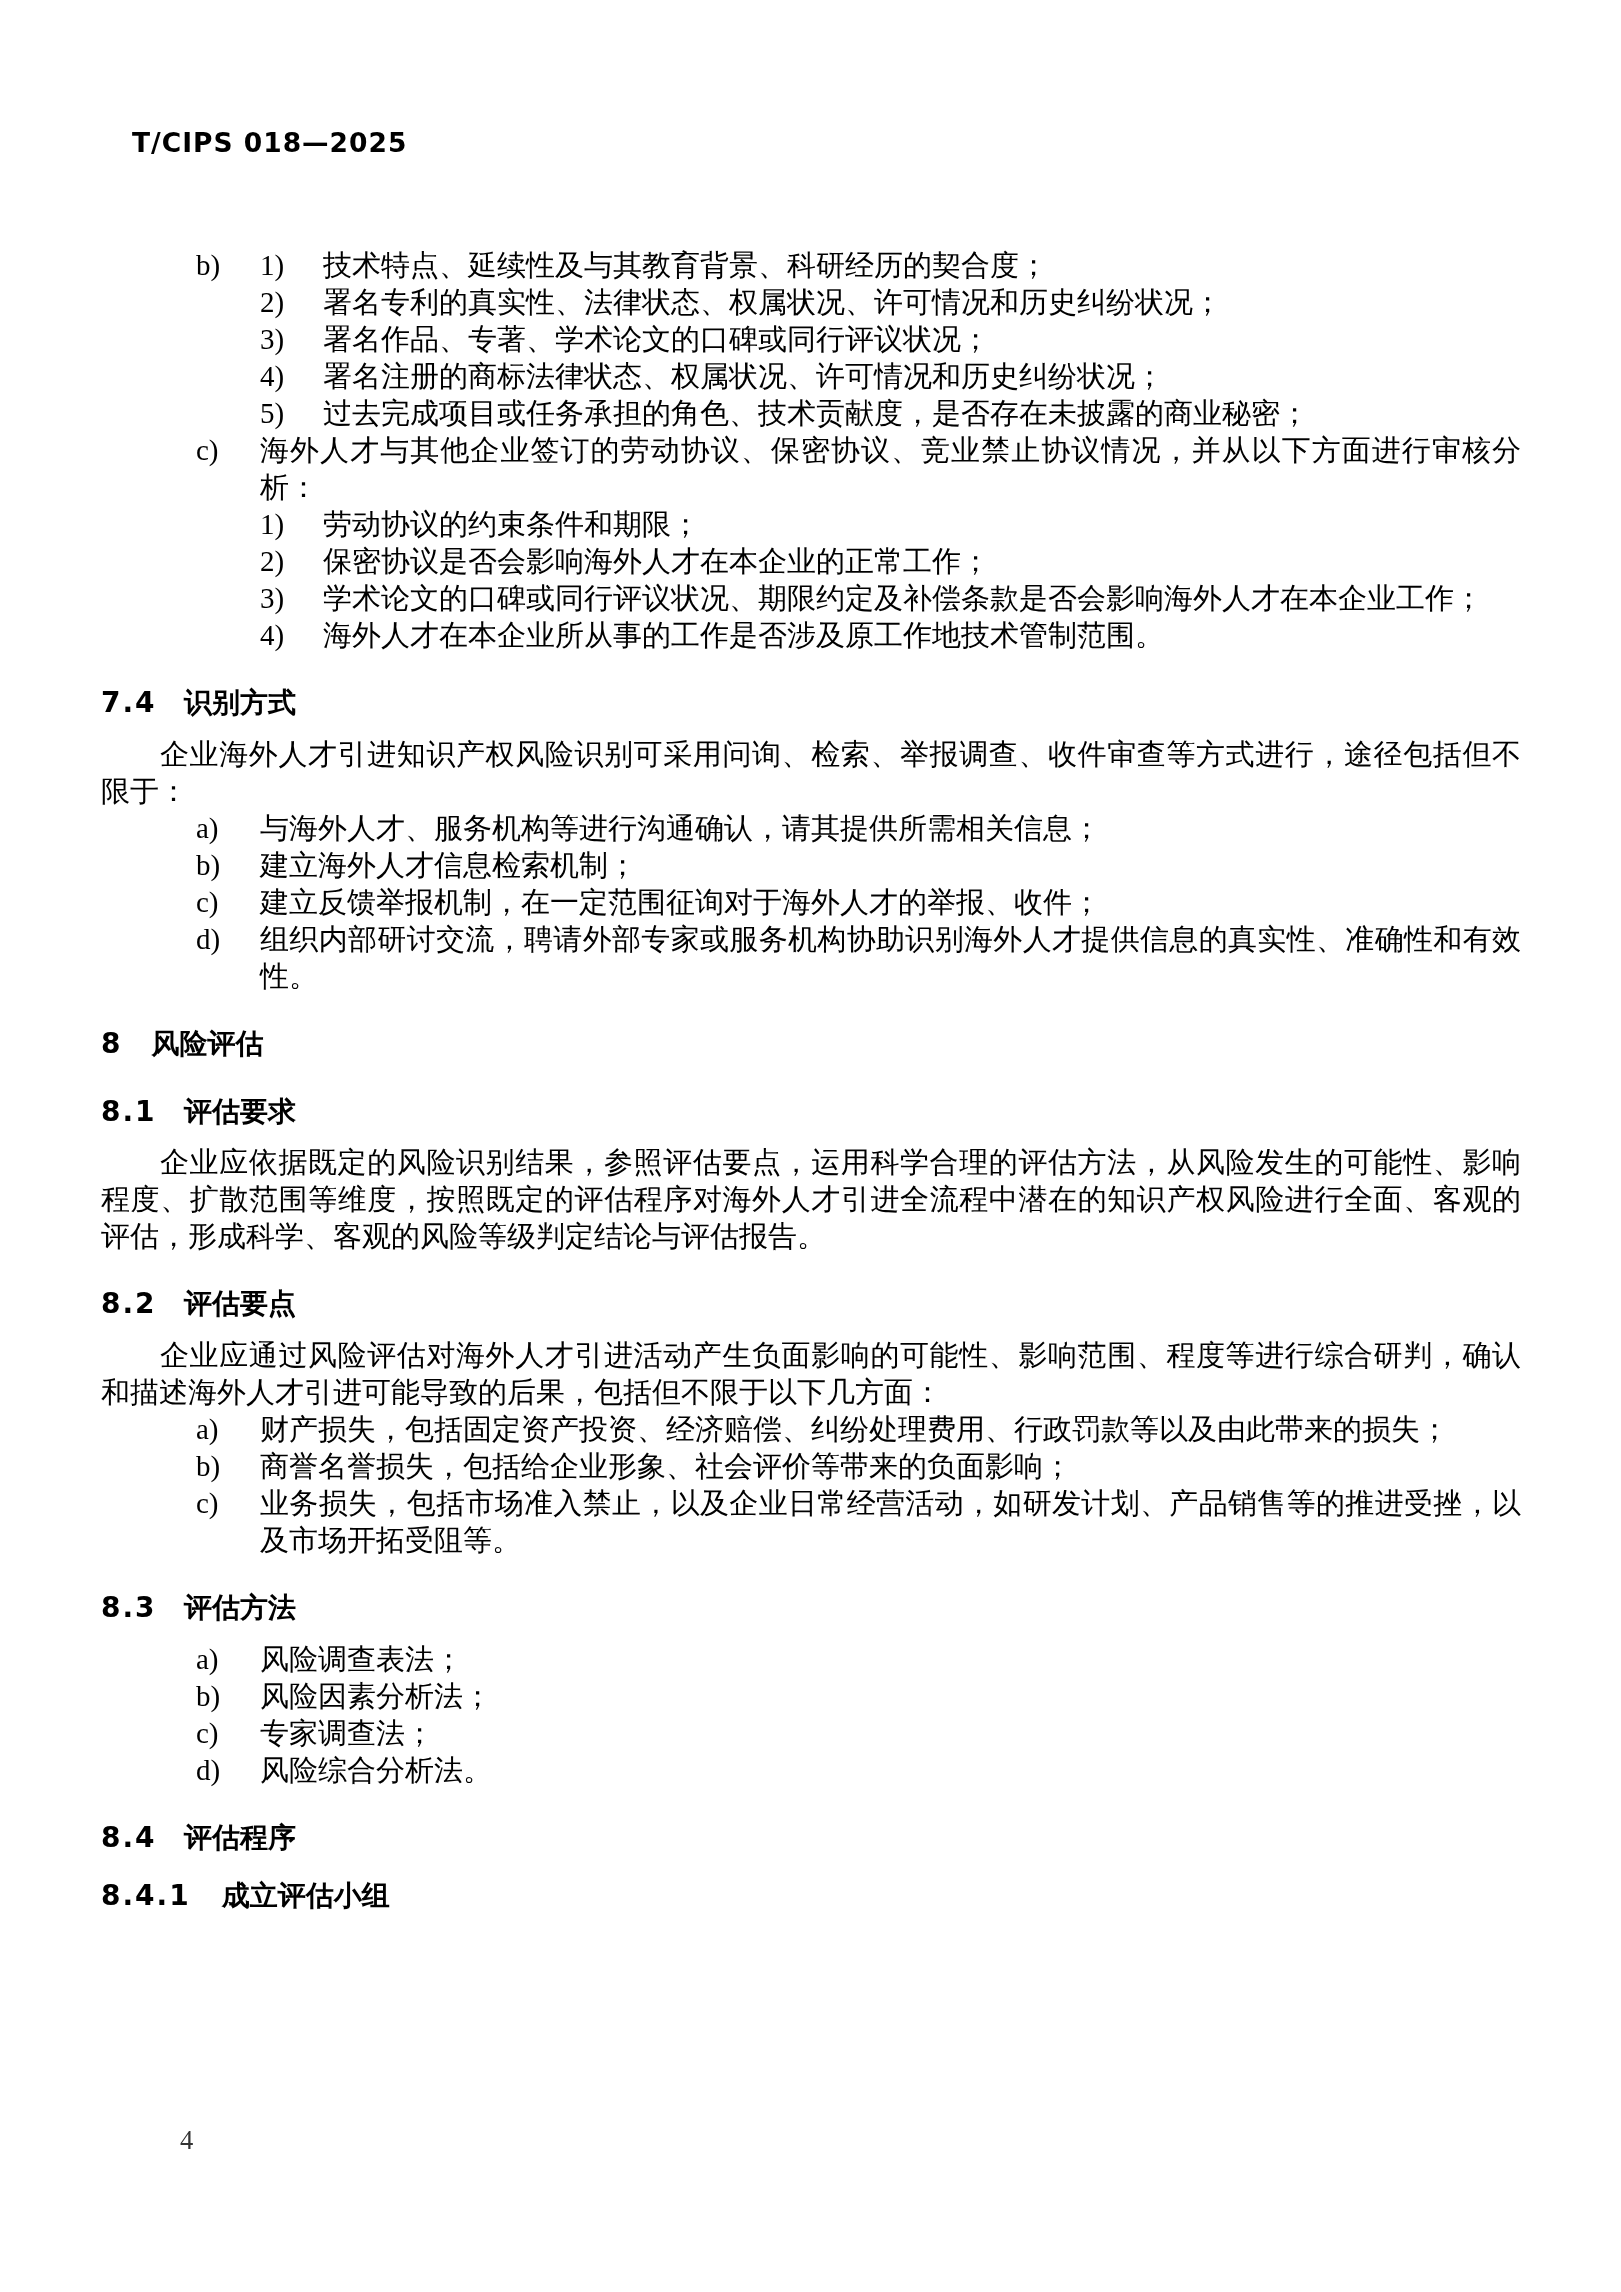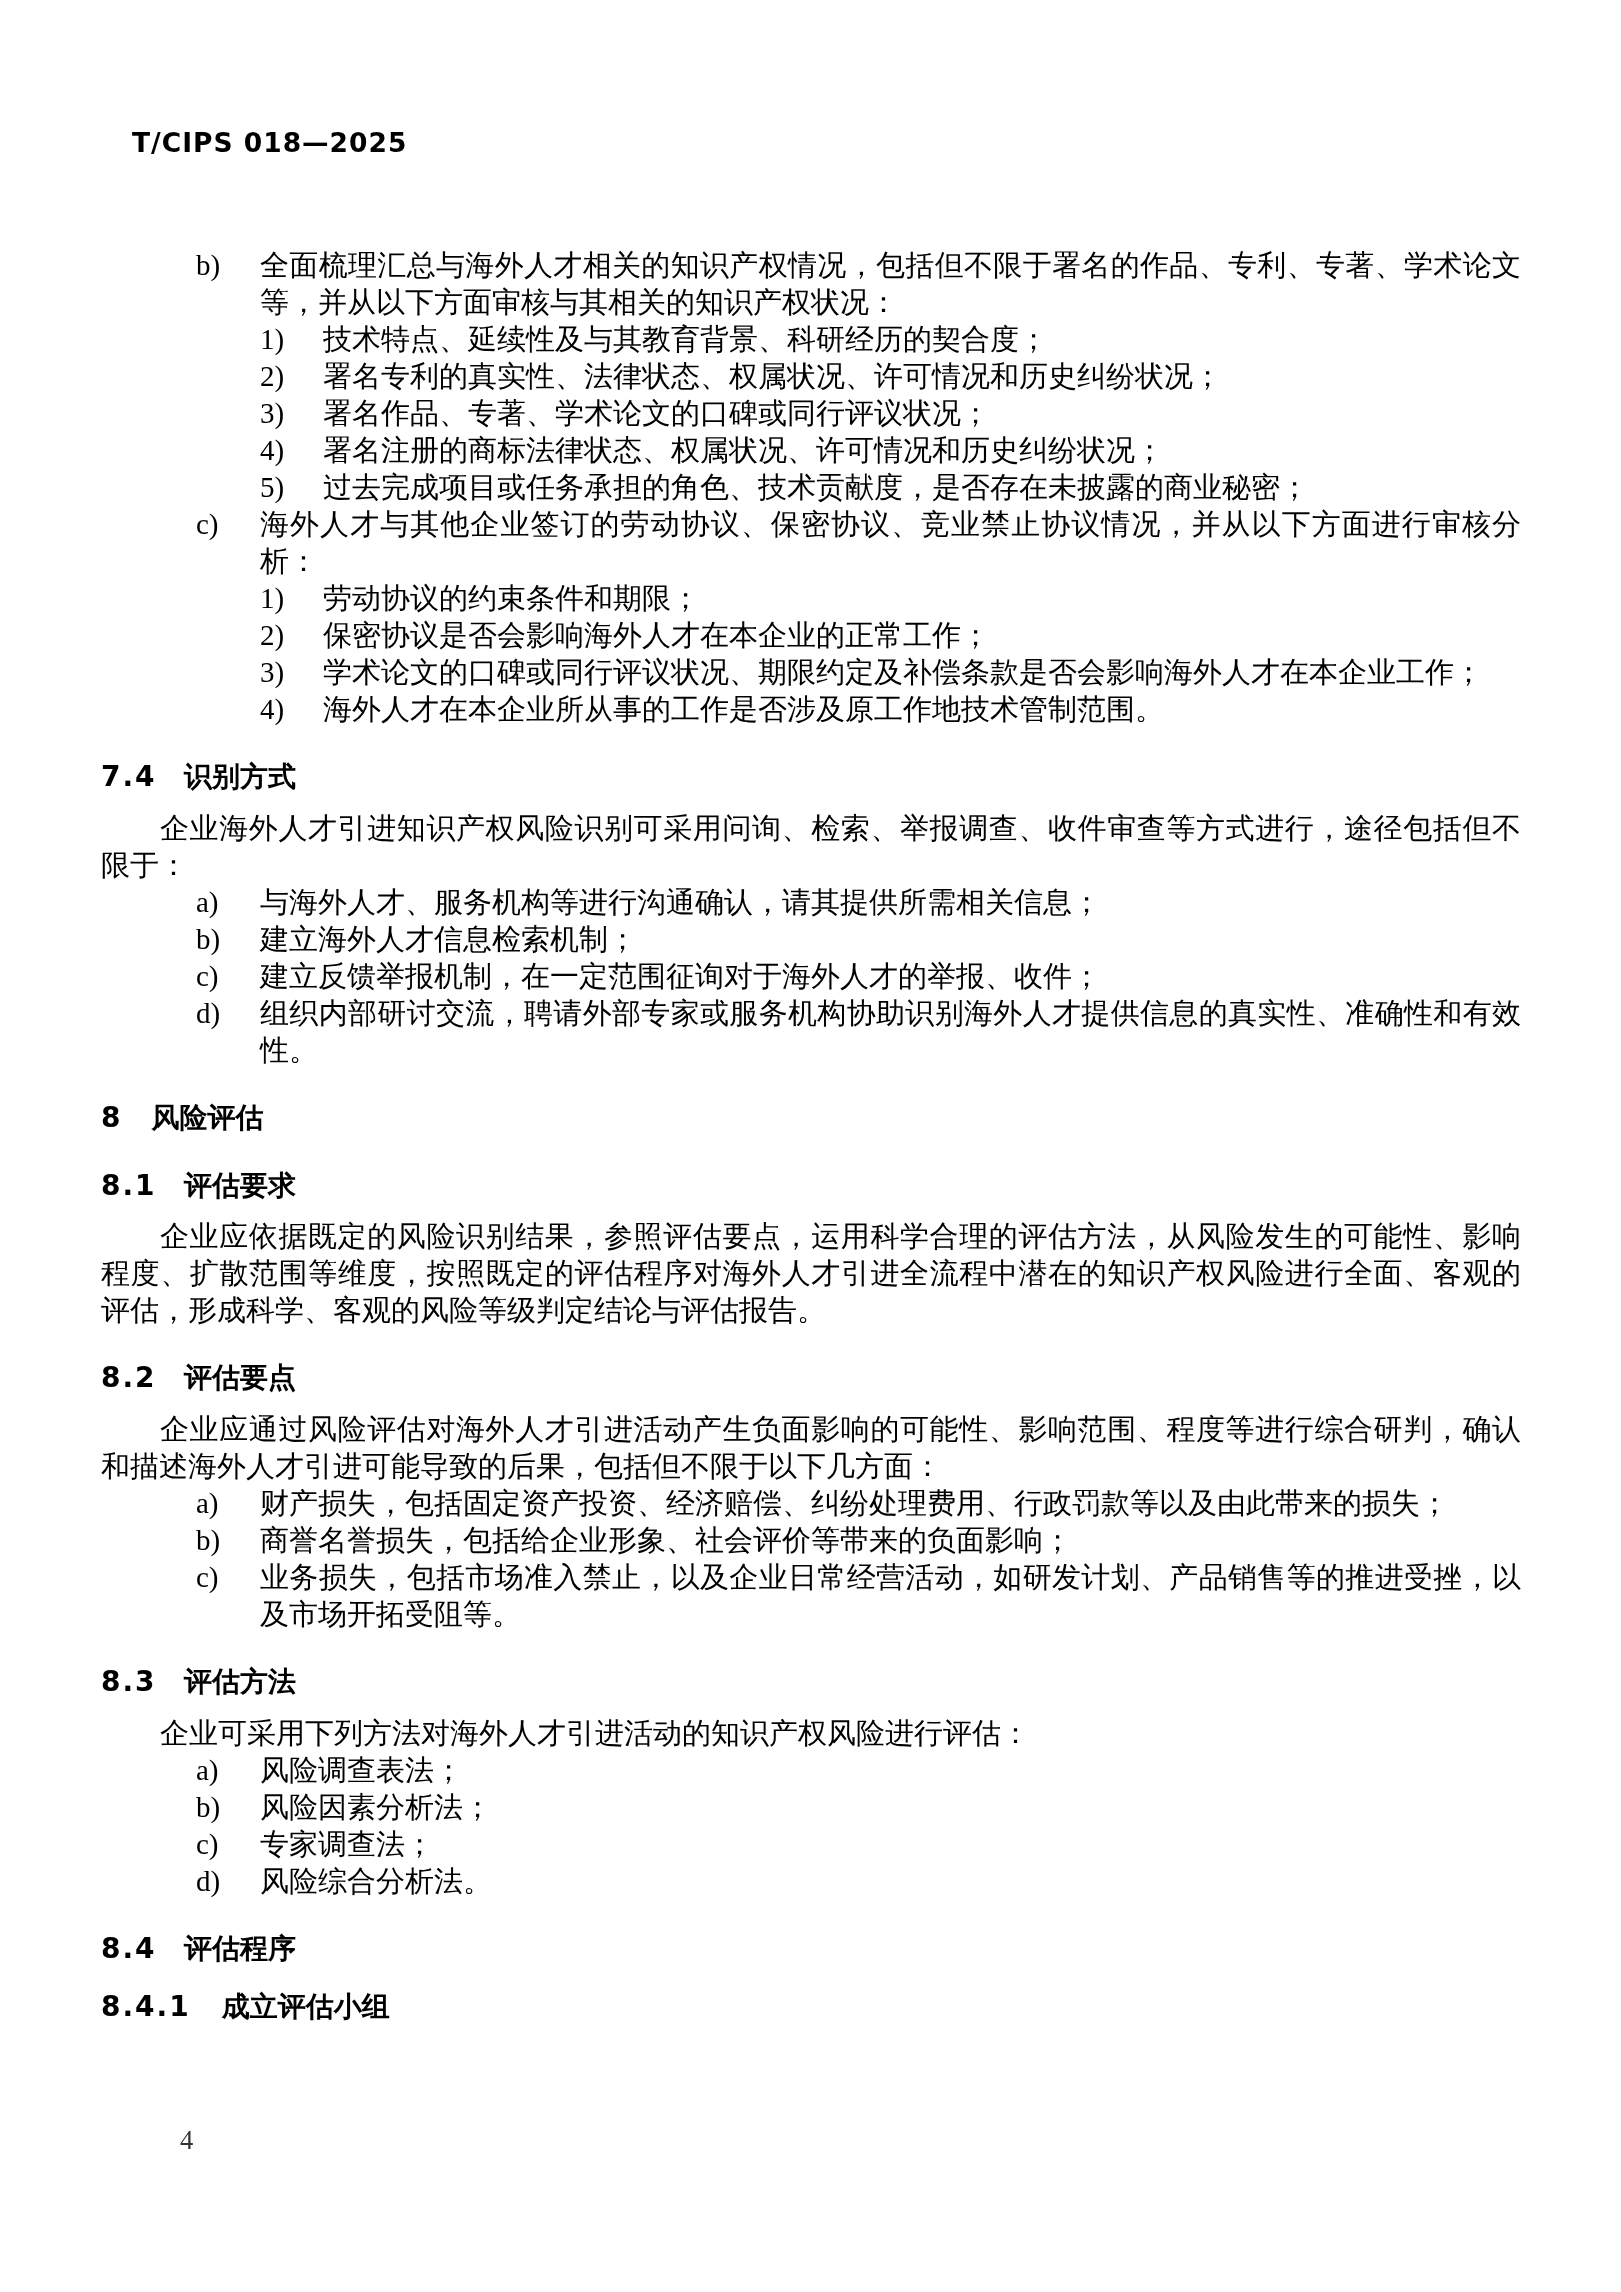--- a/index.html
+++ b/index.html
@@ -54,21 +54,21 @@
     font-size:26.5px;
     color:#333;
   }
 </style>
 </head>
 <body>
 
 <div class="page-header">T/CIPS 018—2025</div>
 
 <div class="doc">
-    <div class="li li1"><span class="marker">b)</span><span>全面梳理汇总与海外人才相关的知识产权情况，包括但不限于署名的作品、专利、专著、学术论文等，并从以下方面审核与其相关的知识产权状况：</span></div>
+    <div class="li li1"><span class="marker">b)</span></div>
     <div class="li li2"><span class="marker">1)</span><span>技术特点、延续性及与其教育背景、科研经历的契合度；</span></div>
     <div class="li li2"><span class="marker">2)</span><span>署名专利的真实性、法律状态、权属状况、许可情况和历史纠纷状况；</span></div>
     <div class="li li2"><span class="marker">3)</span><span>署名作品、专著、学术论文的口碑或同行评议状况；</span></div>
     <div class="li li2"><span class="marker">4)</span><span>署名注册的商标法律状态、权属状况、许可情况和历史纠纷状况；</span></div>
     <div class="li li2"><span class="marker">5)</span><span>过去完成项目或任务承担的角色、技术贡献度，是否存在未披露的商业秘密；</span></div>
     <div class="li li1"><span class="marker">c)</span><span>海外人才与其他企业签订的劳动协议、保密协议、竞业禁止协议情况，并从以下方面进行审核分析：</span></div>
     <div class="li li2"><span class="marker">1)</span><span>劳动协议的约束条件和期限；</span></div>
     <div class="li li2"><span class="marker">2)</span><span>保密协议是否会影响海外人才在本企业的正常工作；</span></div>
     <div class="li li2"><span class="marker">3)</span><span>学术论文的口碑或同行评议状况、期限约定及补偿条款是否会影响海外人才在本企业工作；</span></div>
     <div class="li li2"><span class="marker">4)</span><span>海外人才在本企业所从事的工作是否涉及原工作地技术管制范围。</span></div>
@@ -80,21 +80,20 @@
     <div class="li li1"><span class="marker">d)</span><span>组织内部研讨交流，聘请外部专家或服务机构协助识别海外人才提供信息的真实性、准确性和有效性。</span></div>
     <div class="heading h1"><span class="hnum">8</span><span>风险评估</span></div>
     <div class="heading h2"><span class="hnum">8.1</span><span>评估要求</span></div>
     <div class="para">企业应依据既定的风险识别结果，参照评估要点，运用科学合理的评估方法，从风险发生的可能性、影响程度、扩散范围等维度，按照既定的评估程序对海外人才引进全流程中潜在的知识产权风险进行全面、客观的评估，形成科学、客观的风险等级判定结论与评估报告。</div>
     <div class="heading h2"><span class="hnum">8.2</span><span>评估要点</span></div>
     <div class="para">企业应通过风险评估对海外人才引进活动产生负面影响的可能性、影响范围、程度等进行综合研判，确认和描述海外人才引进可能导致的后果，包括但不限于以下几方面：</div>
     <div class="li li1"><span class="marker">a)</span><span>财产损失，包括固定资产投资、经济赔偿、纠纷处理费用、行政罚款等以及由此带来的损失；</span></div>
     <div class="li li1"><span class="marker">b)</span><span>商誉名誉损失，包括给企业形象、社会评价等带来的负面影响；</span></div>
     <div class="li li1"><span class="marker">c)</span><span>业务损失，包括市场准入禁止，以及企业日常经营活动，如研发计划、产品销售等的推进受挫，以及市场开拓受阻等。</span></div>
     <div class="heading h2"><span class="hnum">8.3</span><span>评估方法</span></div>
-    <div class="para">企业可采用下列方法对海外人才引进活动的知识产权风险进行评估：</div>
     <div class="li li1"><span class="marker">a)</span><span>风险调查表法；</span></div>
     <div class="li li1"><span class="marker">b)</span><span>风险因素分析法；</span></div>
     <div class="li li1"><span class="marker">c)</span><span>专家调查法；</span></div>
     <div class="li li1"><span class="marker">d)</span><span>风险综合分析法。</span></div>
     <div class="heading h2"><span class="hnum">8.4</span><span>评估程序</span></div>
     <div class="heading h3"><span class="hnum">8.4.1</span><span>成立评估小组</span></div>
   </div>
 
 <div class="page-footer">4</div>
 

